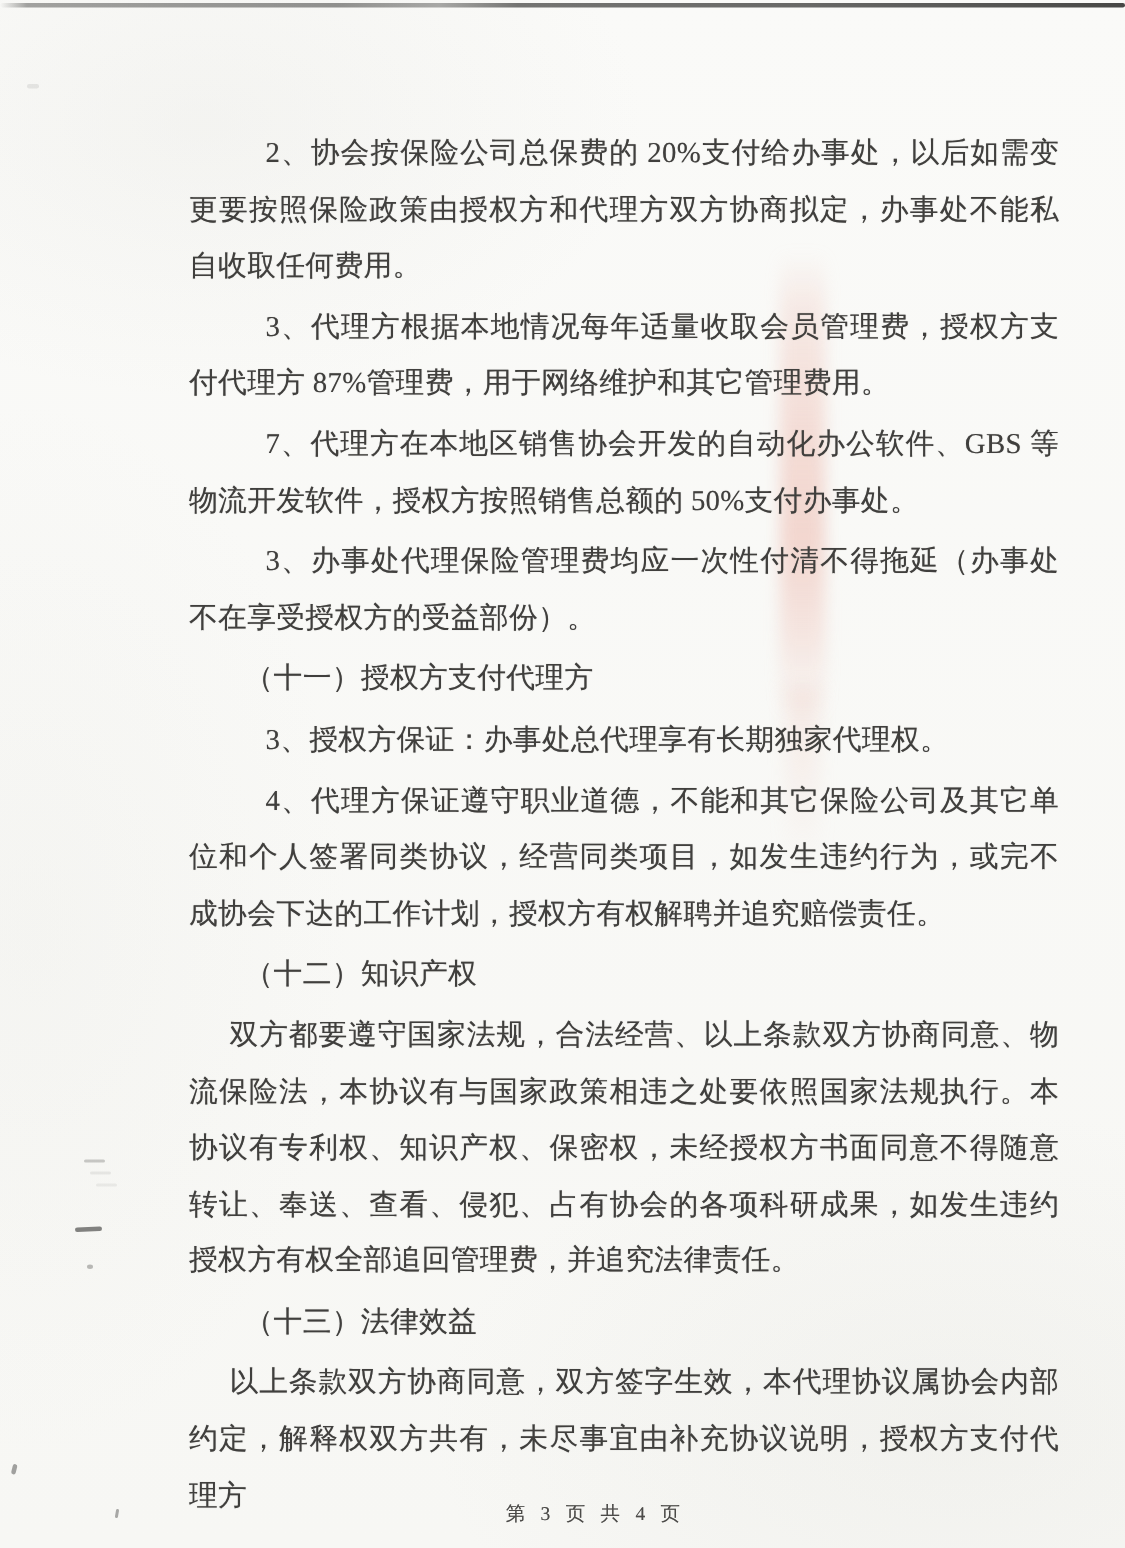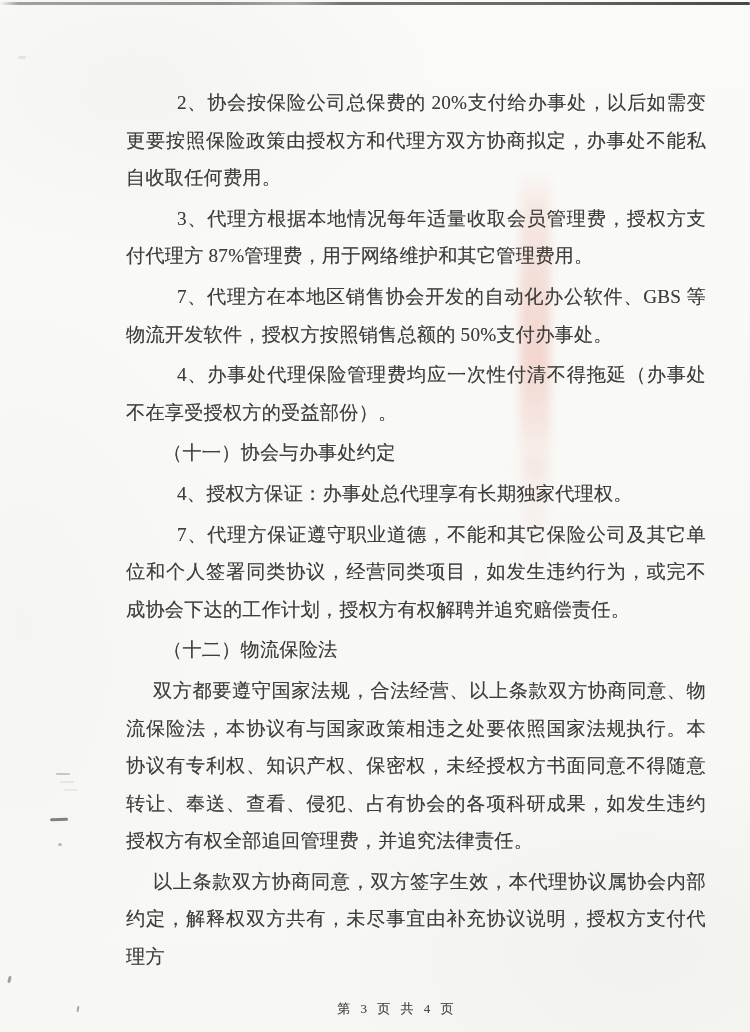--- a/index.html
+++ b/index.html
@@ -81,24 +81,25 @@
   <div class="speck speck-squiggle"></div>
   <div class="speck speck-dash"></div>
   <div class="speck speck-dot"></div>
   <div class="speck speck-comma"></div>
   <div class="speck speck-tick"></div>
 
   <div class="doc-body">
       <p class="para-num">2、协会按保险公司总保费的 20%支付给办事处，以后如需变更要按照保险政策由授权方和代理方双方协商拟定，办事处不能私自收取任何费用。</p>
       <p class="para-num">3、代理方根据本地情况每年适量收取会员管理费，授权方支付代理方 87%管理费，用于网络维护和其它管理费用。</p>
       <p class="para-num">7、代理方在本地区销售协会开发的自动化办公软件、GBS 等物流开发软件，授权方按照销售总额的 50%支付办事处。</p>
-      <p class="para-num">4、办事处代理保险管理费均应一次性付清不得拖延（办事处不在享受授权方的受益部份）。</p>
-      <p class="para-heading">（十一）协会与办事处约定</p>
-      <p class="para-num">4、授权方保证：办事处总代理享有长期独家代理权。</p>
-      <p class="para-num">7、代理方保证遵守职业道德，不能和其它保险公司及其它单位和个人签署同类协议，经营同类项目，如发生违约行为，或完不成协会下达的工作计划，授权方有权解聘并追究赔偿责任。</p>
-      <p class="para-heading">（十二）物流保险法</p>
+      <p class="para-num">3、办事处代理保险管理费均应一次性付清不得拖延（办事处不在享受授权方的受益部份）。</p>
+      <p class="para-heading">（十一）授权方支付代理方</p>
+      <p class="para-num">3、授权方保证：办事处总代理享有长期独家代理权。</p>
+      <p class="para-num">4、代理方保证遵守职业道德，不能和其它保险公司及其它单位和个人签署同类协议，经营同类项目，如发生违约行为，或完不成协会下达的工作计划，授权方有权解聘并追究赔偿责任。</p>
+      <p class="para-heading">（十二）知识产权</p>
       <p class="para-plain">双方都要遵守国家法规，合法经营、以上条款双方协商同意、物流保险法，本协议有与国家政策相违之处要依照国家法规执行。本协议有专利权、知识产权、保密权，未经授权方书面同意不得随意转让、奉送、查看、侵犯、占有协会的各项科研成果，如发生违约授权方有权全部追回管理费，并追究法律责任。</p>
+      <p class="para-heading">（十三）法律效益</p>
       <p class="para-plain">以上条款双方协商同意，双方签字生效，本代理协议属协会内部约定，解释权双方共有，未尽事宜由补充协议说明，授权方支付代理方</p>
     </div>
 
   <div class="page-footer">第 3 页 共 4 页</div>
 
 </div>
 
 </body></html>

